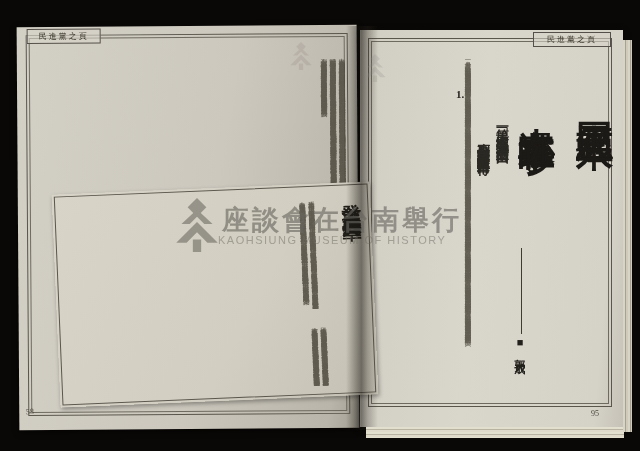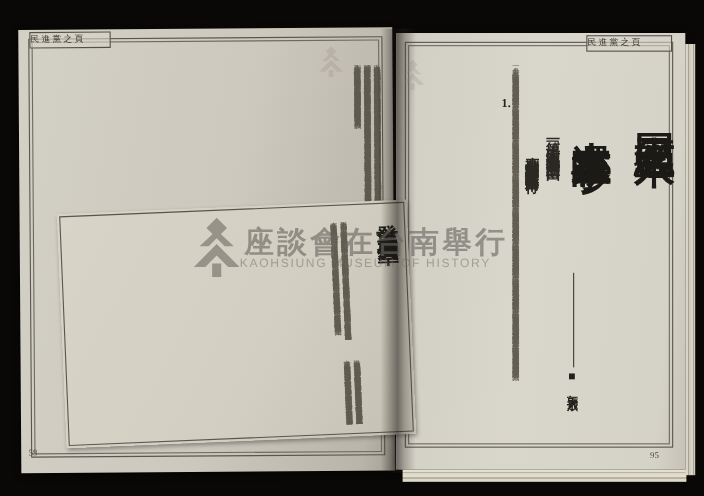--- a/index.html
+++ b/index.html
@@ -17,22 +17,22 @@
   
   .vtext{writing-mode:vertical-rl;text-orientation:upright;overflow:hidden;
          font-family:"Liberation Serif",serif;}
   .bodytxt{font-size:6.5px;line-height:9px;letter-spacing:.5px;color:#4e4a3e;opacity:.85;}
   .headline-big{font-size:37px;font-weight:bold;letter-spacing:2px;color:#1c1a16;line-height:1;}
   .subtitle{font-size:13px;font-weight:bold;letter-spacing:1.5px;color:#2b2923;line-height:1;}
   .author{font-size:11px;font-weight:bold;letter-spacing:2px;color:#23211c;line-height:1;}
   .clip-headline{font-size:20px;font-weight:bold;letter-spacing:2px;color:#201e19;line-height:1;}
   
   .corner-label{position:absolute;height:13px;border:1px solid #55514a;background:rgba(215,212,202,.6);
-    font-size:8px;letter-spacing:2px;color:#393528;line-height:13px;
-    font-family:Liberation Mono, monospace;}
+    font-size:8px;letter-spacing:2px;color:#393528;line-height:13px;text-align:center;
+    font-family:Liberation Serif, serif;}
   
   #clipping{position:absolute;left:56px;top:188px;width:318px;height:213px;
     background:linear-gradient(120deg,#d8d4c7 0%,#d2cec1 60%,#c4c0b3 100%);
     transform:rotate(-2.4deg);box-shadow:1px 2px 4px rgba(0,0,0,.35);}
   #clipping .frame{left:2px;top:2px;right:2px;bottom:2px;}
   
   .wm{position:absolute;color:rgba(104,101,95,.62);font-family:"Liberation Serif",serif;}
   .wm-en{color:rgba(110,107,100,.5);font-family:"Liberation Sans",sans-serif;}
   
   .gutter{position:absolute;left:346px;top:26px;width:32px;height:404px;

